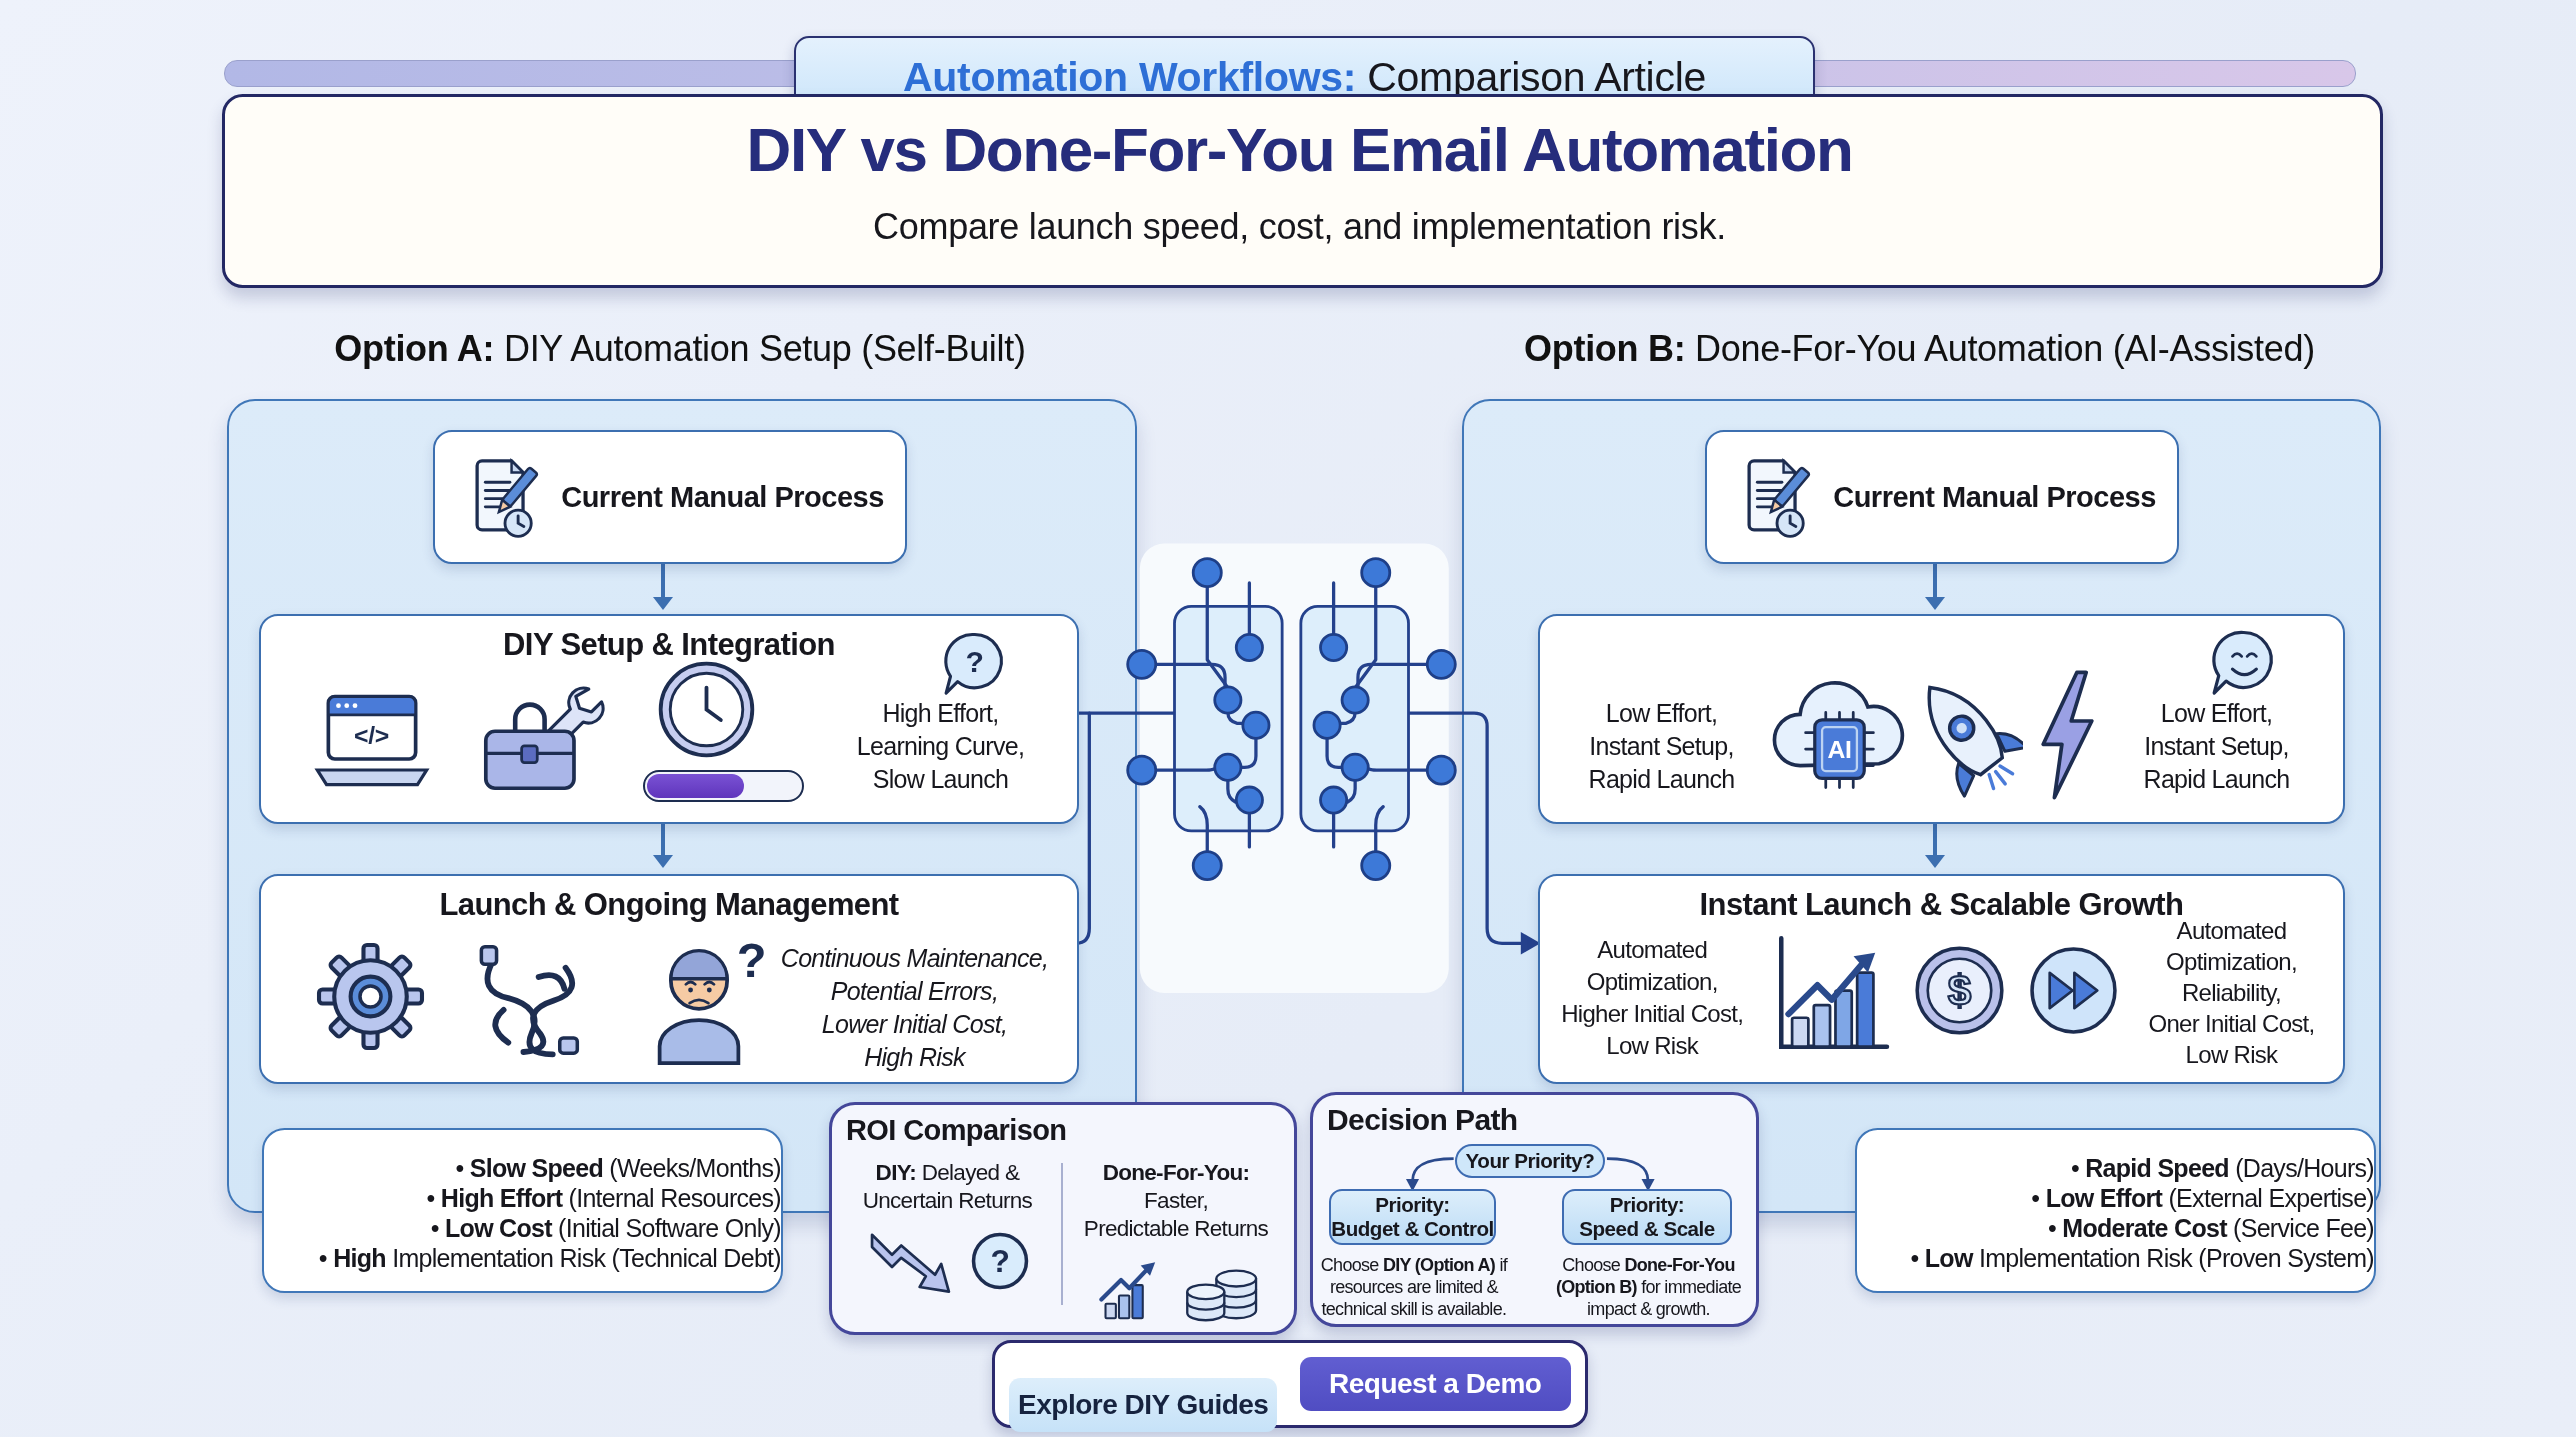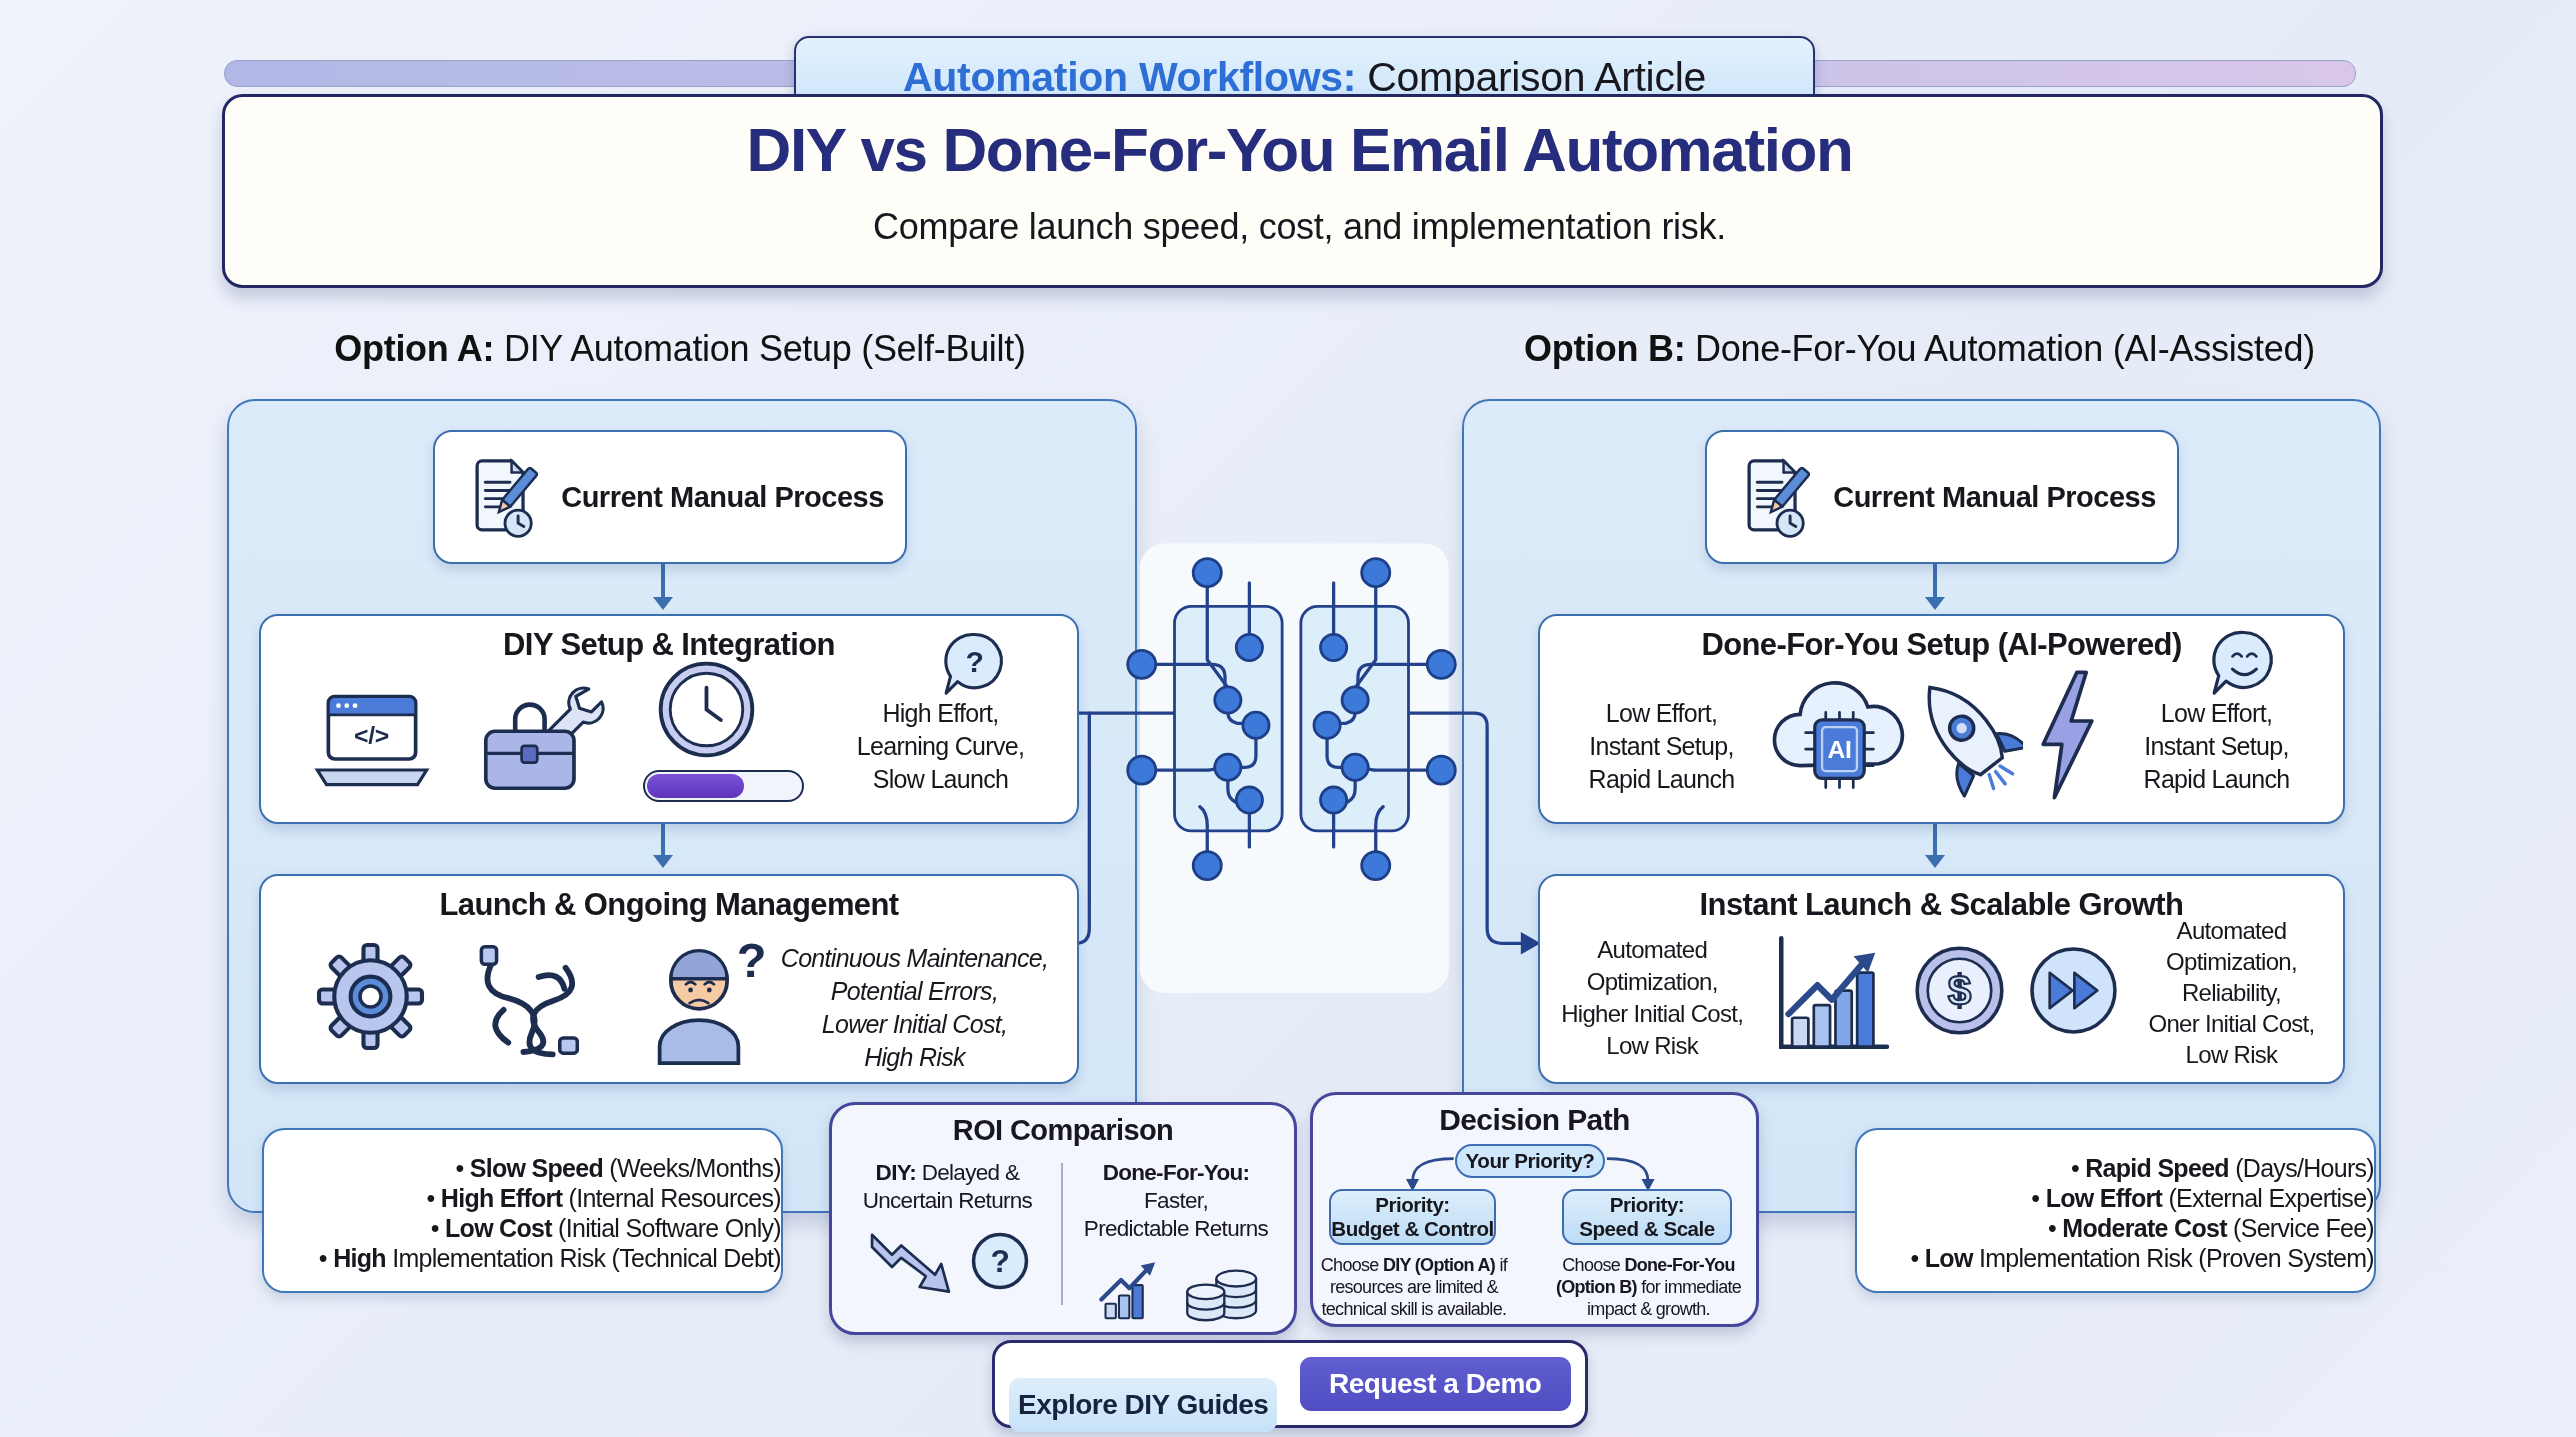--- a/index.html
+++ b/index.html
@@ -64,22 +64,22 @@
   .bc-a{left:262px;top:1128px;}
   .bc-b{left:1823px;top:1128px;margin-left:32px;}
   .bullet{font-size:25px;line-height:30px;letter-spacing:-0.7px;}
   .bullet::before{content:"• ";}
   .bullet b{font-weight:700;}
 
   
   .panel{position:absolute;background:#f4f6fd;border:3.7px solid #44479a;border-radius:26px;
     box-shadow:0 7.5px 13px rgba(40,50,110,.2);}
   .roi{left:829px;top:1102px;width:462px;height:227px;}
-  .p-title{position:absolute;left:0;top:9.4px;width:100%;text-align:center;
-    font-size:29px;font-weight:700;letter-spacing:-0.6px;}
+  .p-title{position:absolute;left:0;top:9.4px;width:100%;
+    font-size:29px;font-weight:700;letter-spacing:-0.6px;padding-left:14px;}
   .roi-div{position:absolute;left:229px;top:58px;width:1.9px;height:142px;background:#a8b0d0;}
   .roi-col{position:absolute;top:54px;width:212px;text-align:center;}
   .roi-col-l{left:9.4px;}
   .roi-col-r{left:238px;}
   .roi-label{font-size:22.5px;line-height:28px;letter-spacing:-0.7px;}
   .roi-label span{white-space:pre-line;}
   .roi-icons{display:flex;justify-content:center;align-items:center;gap:11.2px;margin-top:9.4px;}
 
   .decision{left:1310px;top:1092px;width:443px;height:229px;}
   .dec-title{font-size:30px;top:7.5px;}
@@ -311,21 +311,20 @@
         <rect x="58" y="12" width="13" height="52" rx="3" fill="#5b8dd9" stroke="#1d2d50" stroke-width="3"></rect>
         <path d="M58 64 h13 l-6.5 14 z" fill="#f6cba4" stroke="#1d2d50" stroke-width="3"></path>
       </g>
       <circle cx="66" cy="84" r="16" fill="#d6e6f8" stroke="#1d2d50" stroke-width="3.5"></circle>
       <path d="M66 75 v9 l7 4" stroke="#1d2d50" stroke-width="3.5" fill="none" stroke-linecap="round"></path>
     </svg>
     <span class="step-title">Current Manual Process</span>
   </div>
 
   <div class="card cardB2">
-    <div class="bigtitle">Done-For-You Setup (AI-Powered)</div>
     <div class="note" style="left:22.5px;top:81px;width:198px;">Low Effort,
 Instant Setup,
 Rapid Launch</div>
     <svg class="abs" style="left:221px;top:47px;" width="157" height="142" viewBox="0 0 170 155">
       <path d="M42 112 a28 28 0 0 1 0 -56 a38 38 0 0 1 74 -8 a26 26 0 0 1 12 62 z" fill="#e6f1fd" stroke="#1d2d50" stroke-width="4"></path>
       <g stroke="#1d2d50" stroke-width="3" stroke-linecap="round">
         <path d="M58 76 h-10 M58 94 h-10 M58 112 h-10 M112 76 h10 M112 94 h10 M112 112 h10 M70 126 v10 M85 126 v10 M100 126 v10 M70 62 v-8 M85 62 v-8 M100 62 v-8"></path>
       </g>
       <rect x="58" y="62" width="54" height="64" rx="8" fill="#4a7bd8" stroke="#1d2d50" stroke-width="3.5"></rect>
       <rect x="66" y="70" width="38" height="48" rx="4" fill="none" stroke="#bcd3f2" stroke-width="2.5"></rect>

